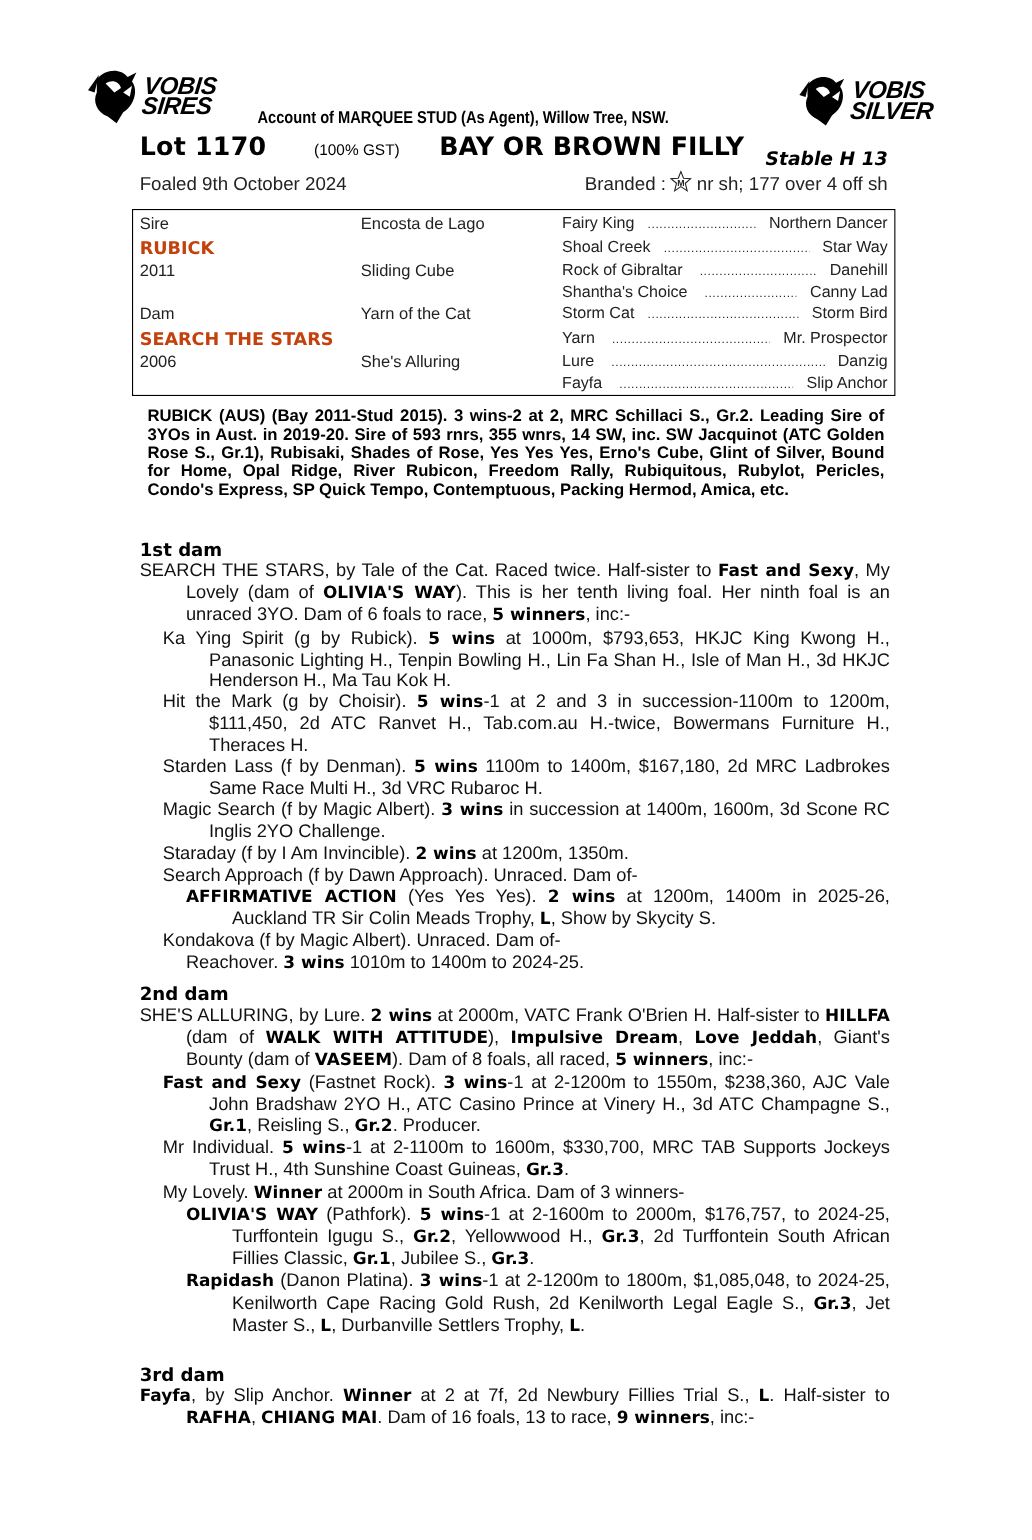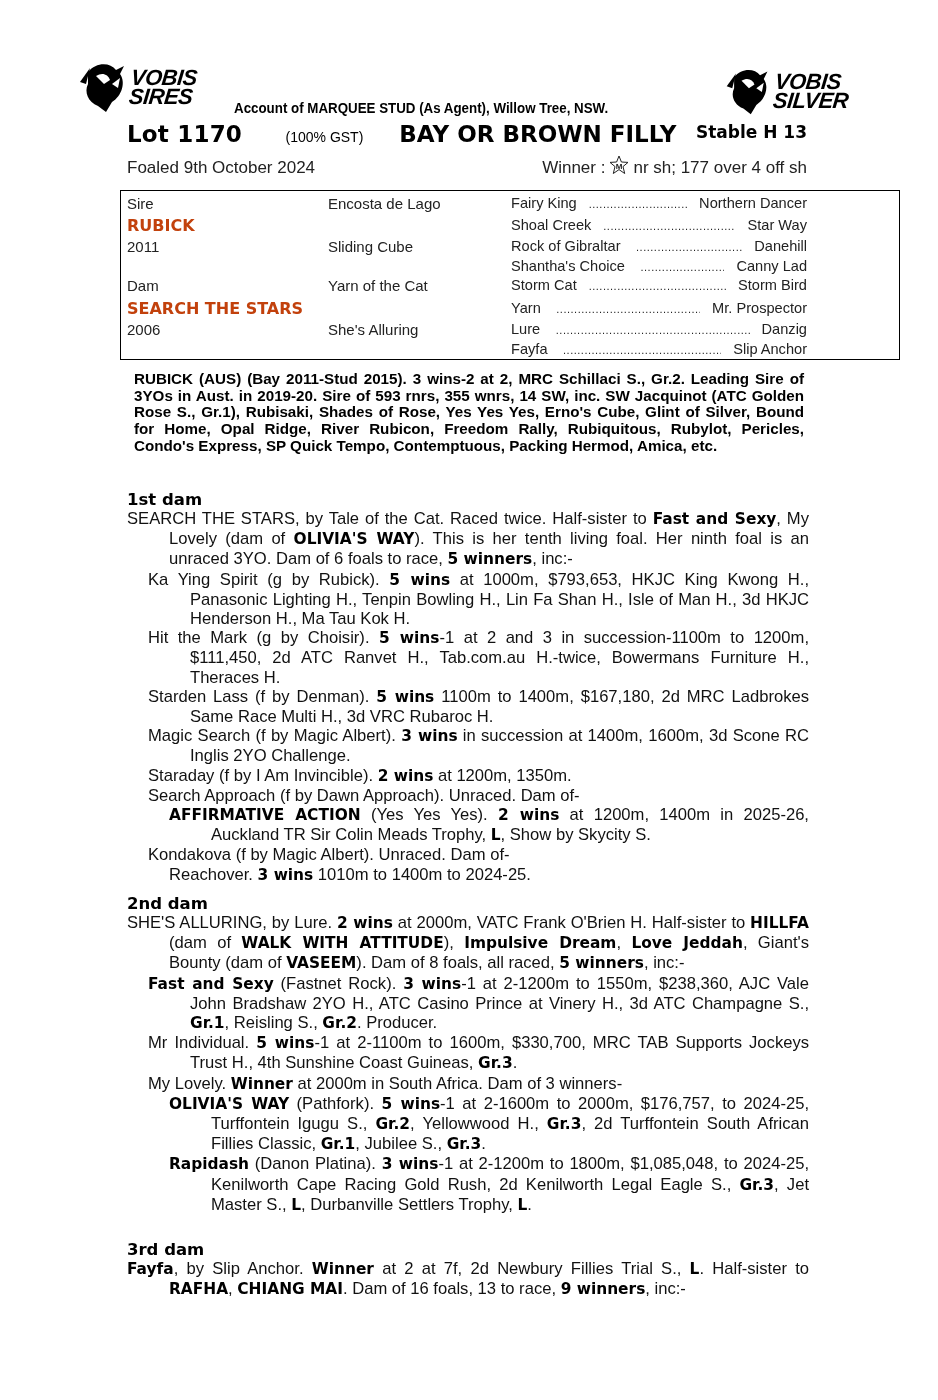--- a/index.html
+++ b/index.html
@@ -7,26 +7,26 @@
   .logo { position: absolute; display: flex; align-items: center; }
   .logo svg { display: block; }
   .logo-text { font-family: "Liberation Sans", sans-serif; font-weight: 900; font-style: italic; font-size: 22px; line-height: 19px; letter-spacing: -0.5px; transform: skewX(-6deg); }
   #logo-left { left: 76px; top: 60px; }
   #logo-right { left: 722px; top: 66px; }
   .account { position: absolute; left: 234px; top: 99px; font-family: "Liberation Sans Narrow", "Liberation Sans", sans-serif; font-weight: bold; font-size: 15.5px; transform: scaleX(0.86); transform-origin: left center; white-space: nowrap; }
   .lot-line { position: absolute; left: 127px; top: 121px; width: 682px; height: 30px; white-space: nowrap; }
   .lot-num { font-family: "DejaVu Sans", sans-serif; font-weight: bold; font-size: 23px; letter-spacing: 0.2px; }
   .gst { font-size: 14px; font-family: "Liberation Sans", sans-serif; font-weight: normal; margin-left: 39px; }
   .desc { font-family: "DejaVu Sans", sans-serif; font-weight: bold; font-size: 23px; margin-left: 36px; }
-  .stable { position: absolute; right: 2px; top: 1px; font-family: "DejaVu Sans", sans-serif; font-weight: bold; font-size: 17px; }
+  .stable { position: absolute; right: 2px; top: 14px; font-family: "DejaVu Sans", sans-serif; font-weight: bold; font-size: 17px; font-style: italic; }
   .foaled { position: absolute; left: 127px; top: 158px; font-size: 17px; color: #222; }
   .branded { position: absolute; right: 131px; top: 158px; font-size: 17px; color: #222; white-space: nowrap; display: flex; align-items: center; }
   .brand-mark { display: inline-block; width: 20px; height: 20px; margin: 0 4px; position: relative; top: -3px; }
 
-  .pedigree { position: absolute; left: 120px; top: 190px; width: 780px; height: 170px; border: 1.5px solid #000; box-sizing: border-box; text-decoration: underline; }
+  .pedigree { position: absolute; left: 120px; top: 190px; width: 694px; height: 170px; border: 1.5px solid #000; box-sizing: border-box; text-decoration: underline; }
   .ped-col1 { position: absolute; left: 6px; top: 4px; }
   .ped-col2 { position: absolute; left: 207px; top: 4px; }
   .ped-col3 { position: absolute; left: 390px; top: 4px; width: 296px; }
   .pc { position: absolute; font-size: 15px; color: #222; white-space: nowrap; }
   .pc.big { font-family: "DejaVu Sans", sans-serif; font-weight: bold; font-size: 16px; color: #c2410c; }
   .g3 { position: absolute; left: 0; width: 296px; font-size: 14.6px; color: #222; display: flex; white-space: nowrap; overflow: hidden; gap: 12px; }
   .g3 .a { flex: 0 0 auto; }
   .g3 .dots { flex: 1 1 auto; overflow: hidden; letter-spacing: 0.5px; font-size: 11px; line-height: 19px; align-self: flex-end; }
   .g3 .b { flex: 0 0 auto; text-align: center; }
 
@@ -72,21 +72,21 @@
 <div class="account">Account of MARQUEE STUD (As Agent), Willow Tree, NSW.</div>
 
 <div class="lot-line">
   <span class="lot-num">Lot 1170</span>
   <span class="gst">(100% GST)</span><span class="desc">BAY OR BROWN FILLY</span>
   <span class="stable">Stable H 13</span>
 </div>
 
 <div class="foaled">Foaled 9th October 2024</div>
 <div class="branded">
-  <span>Winner :</span>
+  <span>Branded :</span>
   <svg class="brand-mark" viewBox="0 0 20 20">
     <path d="M10 1 L12.4 7 L19 7.4 L14 11.6 L15.7 18.5 L10 14.6 L4.3 18.5 L6 11.6 L1 7.4 L7.6 7 Z" fill="none" stroke="#222" stroke-width="1"></path>
     <text x="10" y="14" text-anchor="middle" font-size="8" font-family="Liberation Sans, sans-serif" font-weight="bold" fill="#222">M</text>
   </svg>
   <span>nr sh; 177 over 4 off sh</span>
 </div>
 
 <div class="pedigree">
   <div class="ped-col1">
     <div class="pc" style="top:0">Sire</div>

